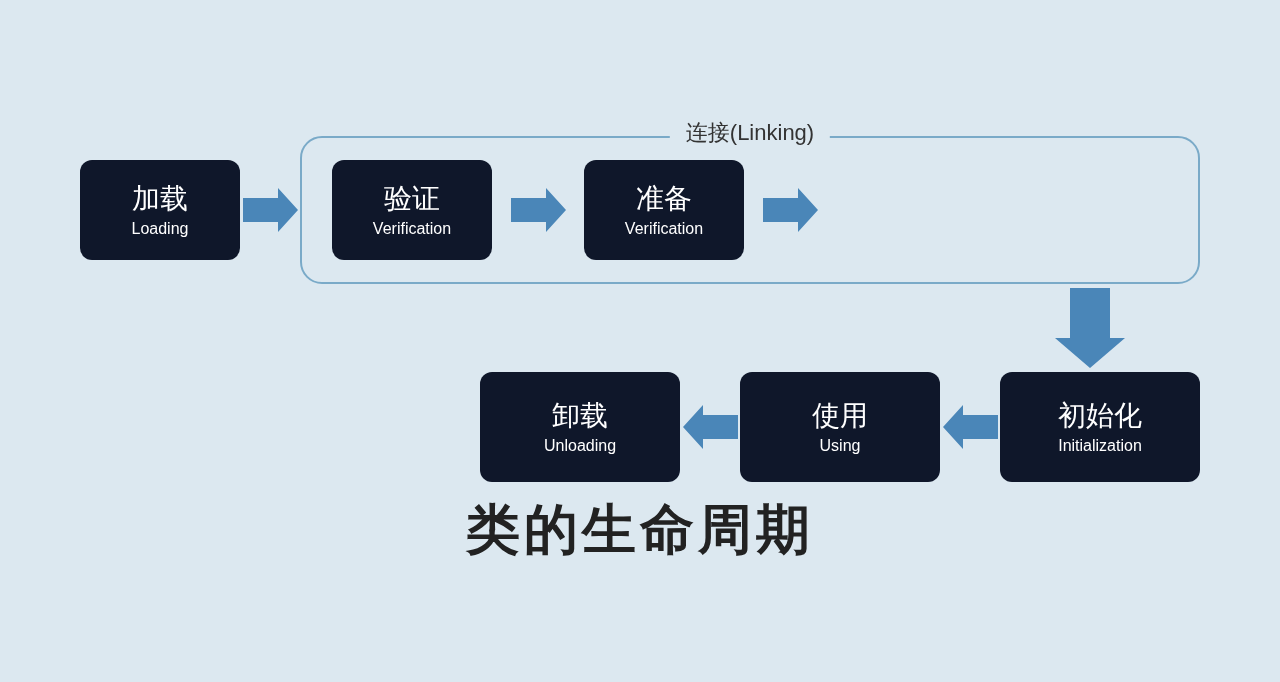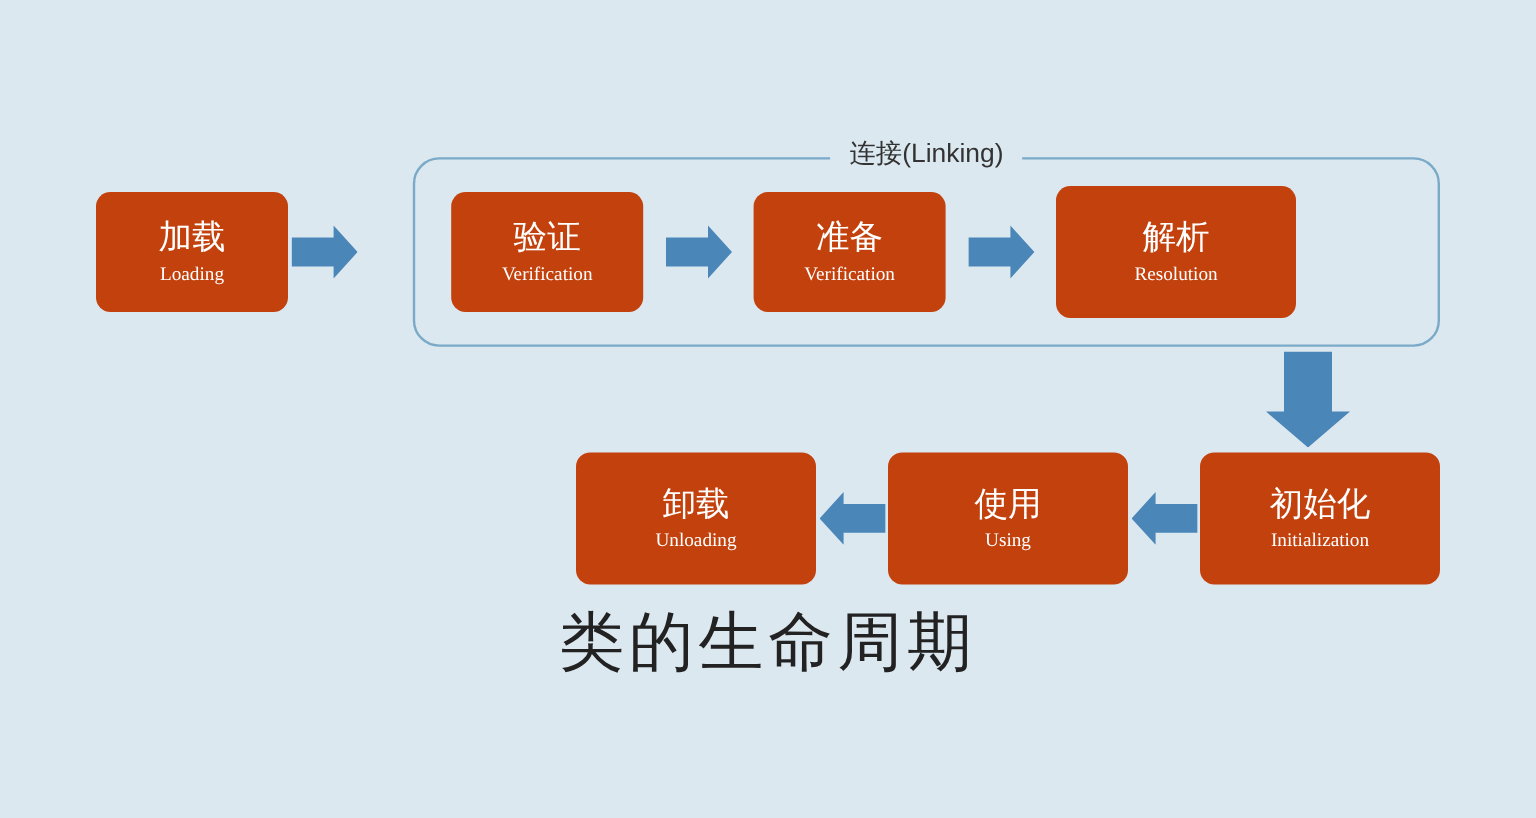--- a/index.html
+++ b/index.html
@@ -10,34 +10,33 @@
       background: #dce8f0;
       display: flex;
       align-items: center;
       justify-content: center;
       font-family: "PingFang SC", "Microsoft YaHei", "SimHei", sans-serif;
       overflow: hidden;
     }
 
     
     .flow-box {
-      background: #c2410c;
+      background: #0f172a;
       color: #fff;
       border-radius: 12px;
       display: flex;
       flex-direction: column;
       align-items: center;
       justify-content: center;
       font-size: 26px;
       line-height: 1.35;
       text-align: center;
       padding: 6px 28px;
       min-width: 160px;
       min-height: 100px;
-      font-family: Liberation Serif, serif;
     }
 
     .flow-box .zh {
       font-size: 28px;
       font-weight: 500;
     }
 
     .flow-box .en {
       font-size: 16px;
       font-weight: 400;
@@ -65,21 +64,21 @@
       display: flex;
       align-items: center;
       justify-content: center;
       flex-shrink: 0;
     }
 
     .title-row {
       margin-top: 12px;
       font-size: 54px;
       color: #222;
-      font-weight: 400;
+      font-weight: 700;
       letter-spacing: 4px;
       text-align: center;
     }
 
     
     svg.arrow-svg {
       fill: #4a86b8;
     }
 
     .whole-layout {
@@ -96,21 +95,20 @@
       width: 100%;
       gap: 0;
     }
 
     .linking-outer {
       position: relative;
       display: flex;
       flex-direction: column;
       align-items: flex-end;
       flex: 1;
-      margin-left: 44px;
     }
 
     .linking-border {
       border: 2.5px solid #7aaac8;
       border-radius: 22px;
       padding: 22px 30px;
       display: flex;
       flex-direction: row;
       align-items: center;
       gap: 16px;
@@ -198,24 +196,20 @@
           <span class="zh">准备</span>
           <span class="en">Verification</span>
         </div>
 
         <div class="arrow-right">
           <svg class="arrow-svg" width="55" height="44" viewBox="0 0 55 44">
             <polygon points="0,10 35,10 35,0 55,22 35,44 35,34 0,34"></polygon>
           </svg>
         </div>
 
-        <div class="flow-box flow-box-large">
-          <span class="zh">解析</span>
-          <span class="en">Resolution</span>
-        </div>
 
       </div>
     </div>
   </div>
 
   <div class="row2">
     <div class="arrow-down-container">
       <svg class="arrow-svg" width="70" height="80" viewBox="0 0 70 80">
         <polygon points="15,0 55,0 55,50 70,50 35,80 0,50 15,50"></polygon>
       </svg>

